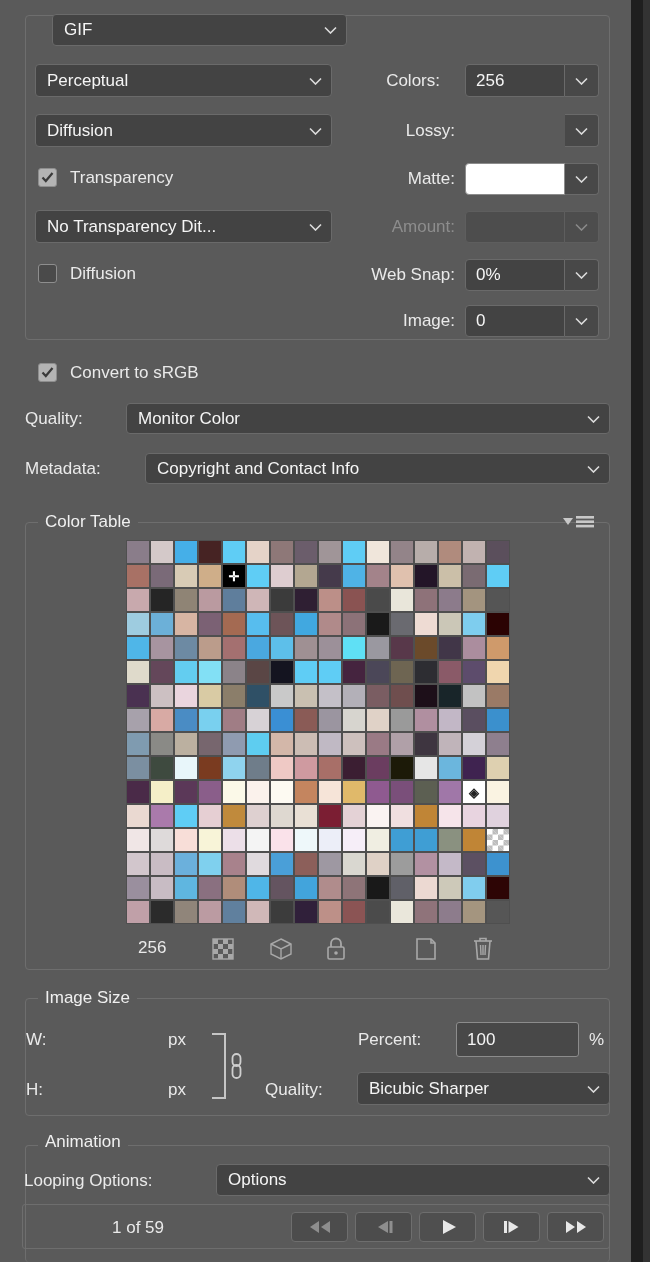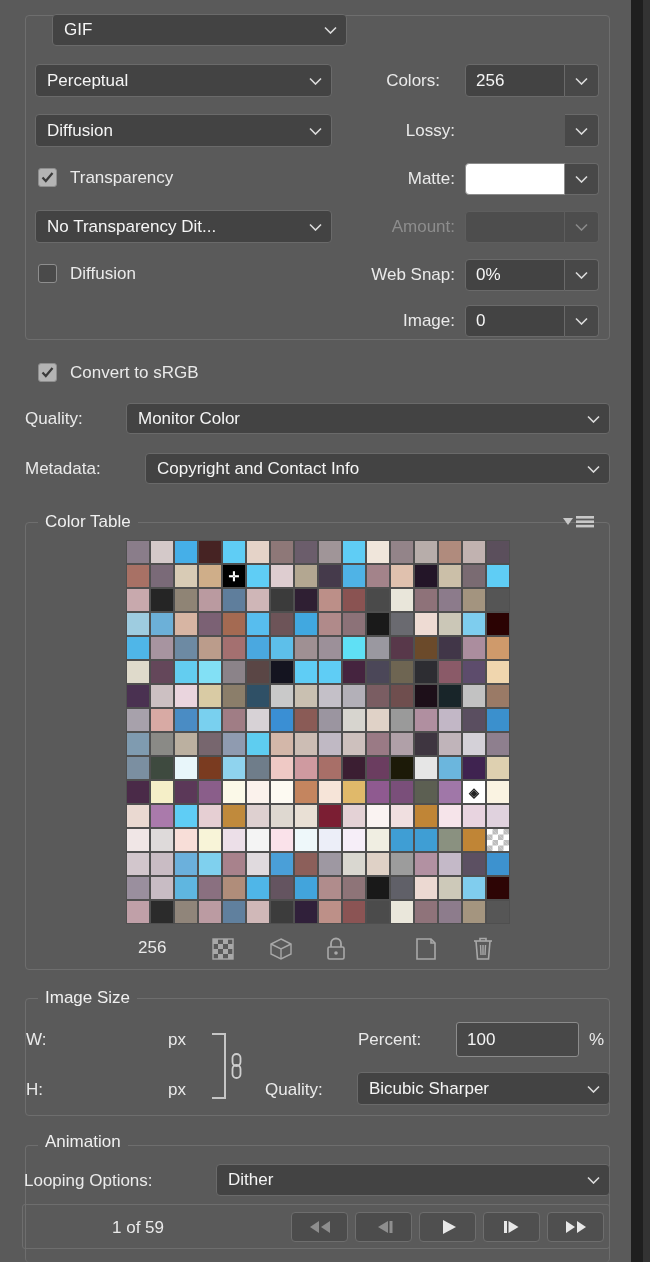--- a/index.html
+++ b/index.html
@@ -640,21 +640,21 @@
           <path d="M1 1.5 L6.5 7 L12 1.5" stroke="#dcdcdc" stroke-width="1.6" fill="none"></path>
         </svg>
     </span>
   </div>
 
   <div class="group" style="left:25px; top:1145px; width:585px; height:117px; border-bottom:none;"></div>
   <div class="group-legend" style="left:38px; top:1132px;">Animation</div>
 
   <div class="lbl" style="left:24px; top:1171px;">Looping Options:</div>
   <div class="dd" style="left:216px; top:1164px; width:394px; height:32px;">
-    <span>Dither</span>
+    <span>Options</span>
     <span class="chev">
       <svg width="13" height="8" viewBox="0 0 13 8">
           <path d="M1 1.5 L6.5 7 L12 1.5" stroke="#dcdcdc" stroke-width="1.6" fill="none"></path>
         </svg>
     </span>
   </div>
 
   <div class="pb-strip"></div>
   <div class="lbl" style="left:112px; top:1218px;">1 of 59</div>
 

